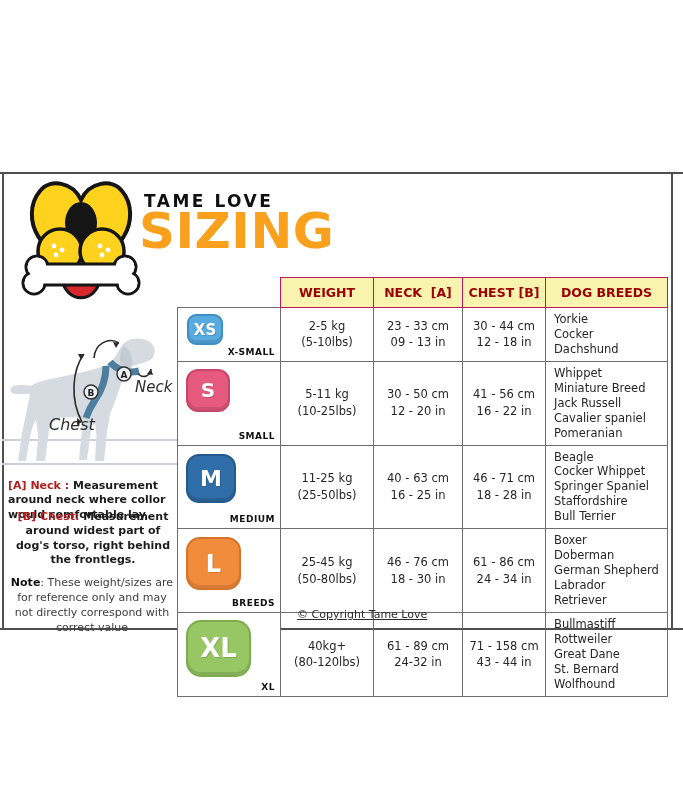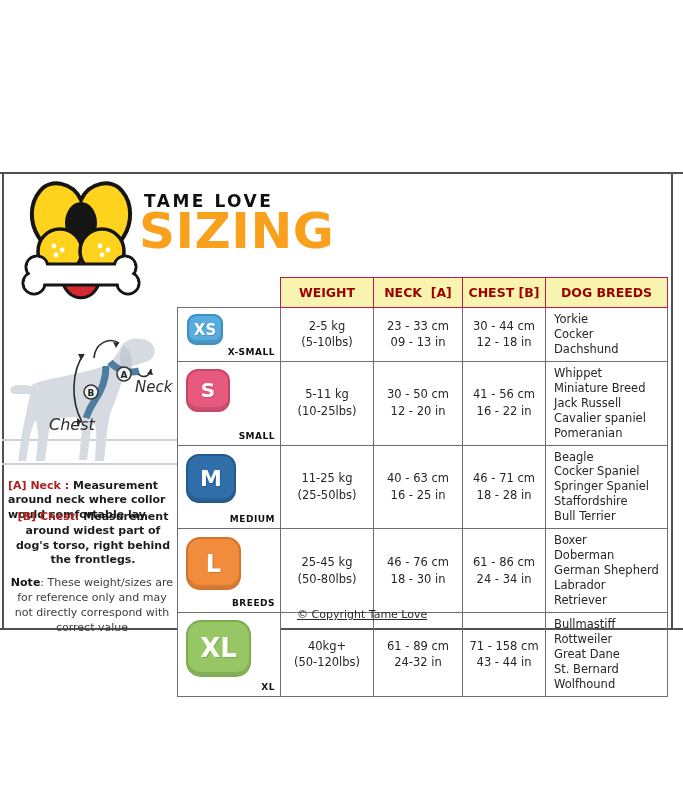--- a/index.html
+++ b/index.html
@@ -236,21 +236,21 @@
             <td class="num-cell">
               <div>40 - 63 cm</div>
               <div>16 - 25 in</div>
             </td>
             <td class="num-cell">
               <div>46 - 71 cm</div>
               <div>18 - 28 in</div>
             </td>
             <td class="breeds-cell">
               <div>Beagle</div>
-              <div>Cocker Spaniel</div>
+              <div>Cocker Whippet</div>
               <div>Springer Spaniel</div>
               <div>Staffordshire</div>
               <div>Bull Terrier</div>
             </td>
           </tr>
           <tr class="row-l">
             <td class="size-cell">
               <div class="badge" style="background: rgb(242, 140, 61); border-color: rgb(214, 115, 42);">L</div>
               <div class="size-label">BREEDS</div>
             </td>
@@ -274,21 +274,21 @@
               <div>Retriever</div>
             </td>
           </tr>
           <tr class="row-xl">
             <td class="size-cell">
               <div class="badge" style="background: rgb(151, 199, 101); border-color: rgb(125, 171, 78);">XL</div>
               <div class="size-label">XL</div>
             </td>
             <td class="num-cell">
               <div>40kg+</div>
-              <div>(50-120lbs)</div>
+              <div>(80-120lbs)</div>
             </td>
             <td class="num-cell">
               <div>61 - 89 cm</div>
               <div>24-32 in</div>
             </td>
             <td class="num-cell">
               <div>71 - 158 cm</div>
               <div>43 - 44 in</div>
             </td>
             <td class="breeds-cell">

